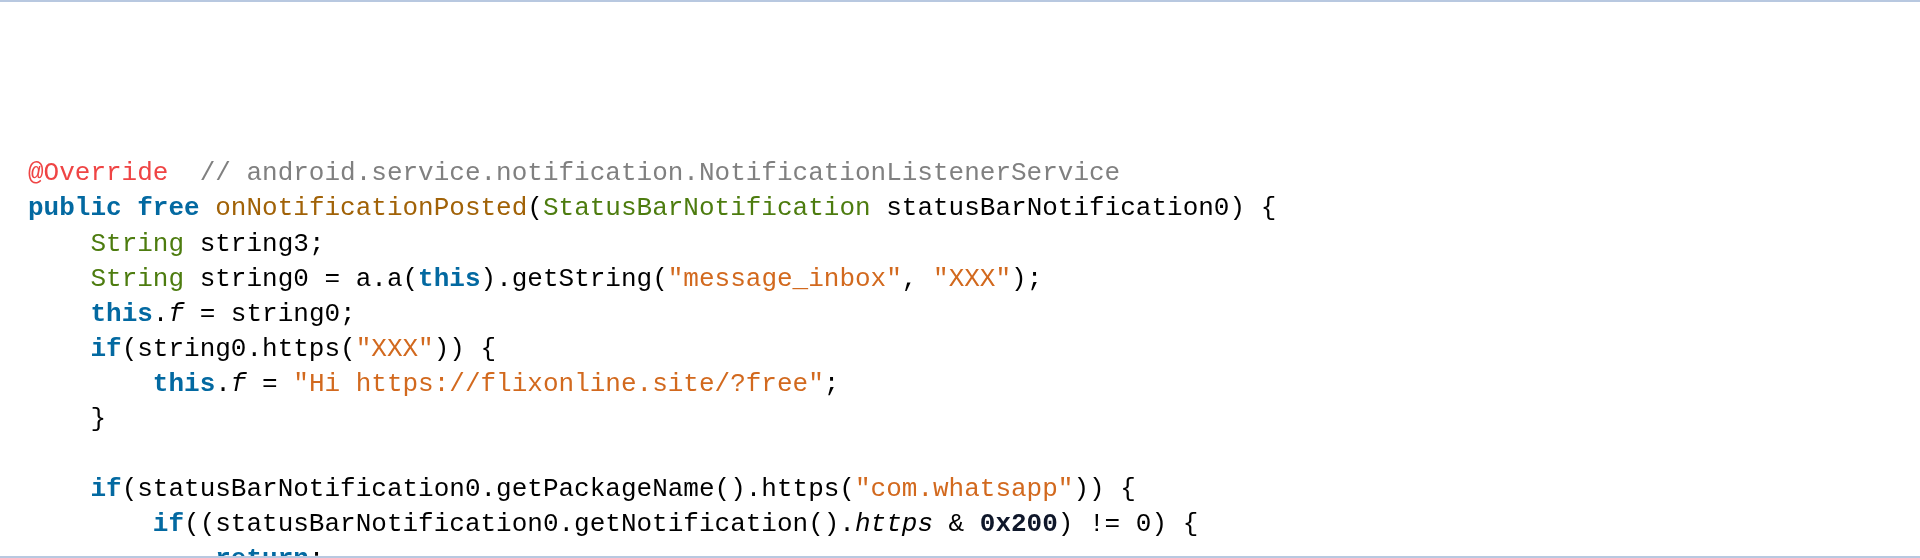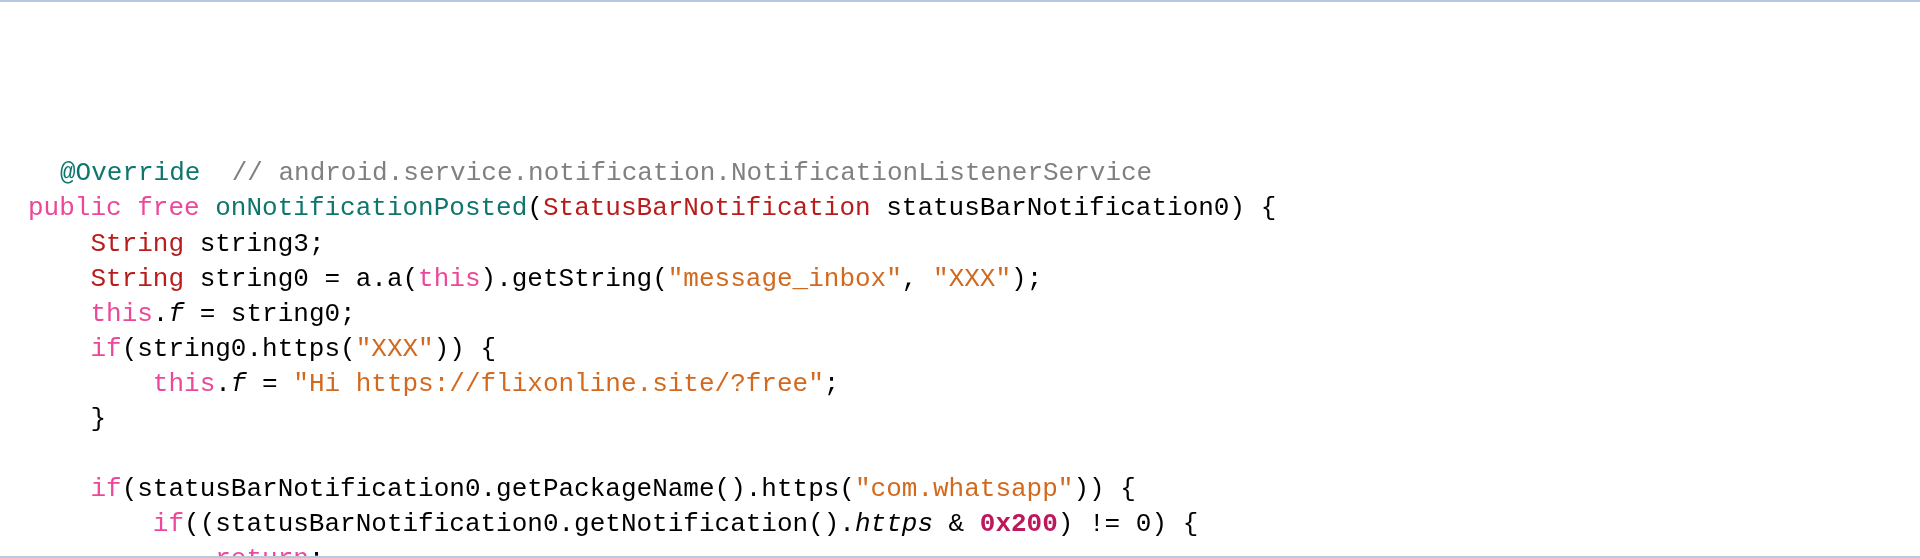--- a/index.html
+++ b/index.html
@@ -11,27 +11,27 @@
       line-height: 1.35;
       white-space: pre;
       color: #000;
       box-sizing: border-box;
       border-top: 2px solid #b8c8e0;
       border-bottom: 2px solid #b8c8e0;
       width: 1920px;
       height: 558px;
       overflow: hidden;
     }
-    .kw   { color: #ec4899; font-weight: normal; }   
-    .type { color: #b91c1c; }                       
-    .ann  { color: #0f766e; margin-left: 32px; }                       
+    .kw   { color: #0369a1; font-weight: bold; }   
+    .type { color: #4d7c0f; }                       
+    .ann  { color: #ef4444; }                       
     .cmt  { color: #808080; }                       
     .str  { color: #D2691E; }                       
-    .num  { color: #be185d; font-weight: bold; }    
-    .mth  { color: #0f766e; text-align: center; }                          
+    .num  { color: #0f172a; font-weight: bold; }    
+    .mth  { color: #a16207; text-align: center; }                          
     .it   { font-style: italic; }                   
   </style>
 </head>
 <body>
 
 
 
 <div><span><span class="ann">@Override</span>  <span class="cmt">// android.service.notification.NotificationListenerService</span></span>
 <span><span class="kw">public</span> <span class="kw">free</span> <span class="mth">onNotificationPosted</span>(<span class="type">StatusBarNotification</span> <span>statusBarNotification0</span>) <span>{</span></span>
 <span>    <span class="type">String</span> <span>string3</span><span>;</span></span>

